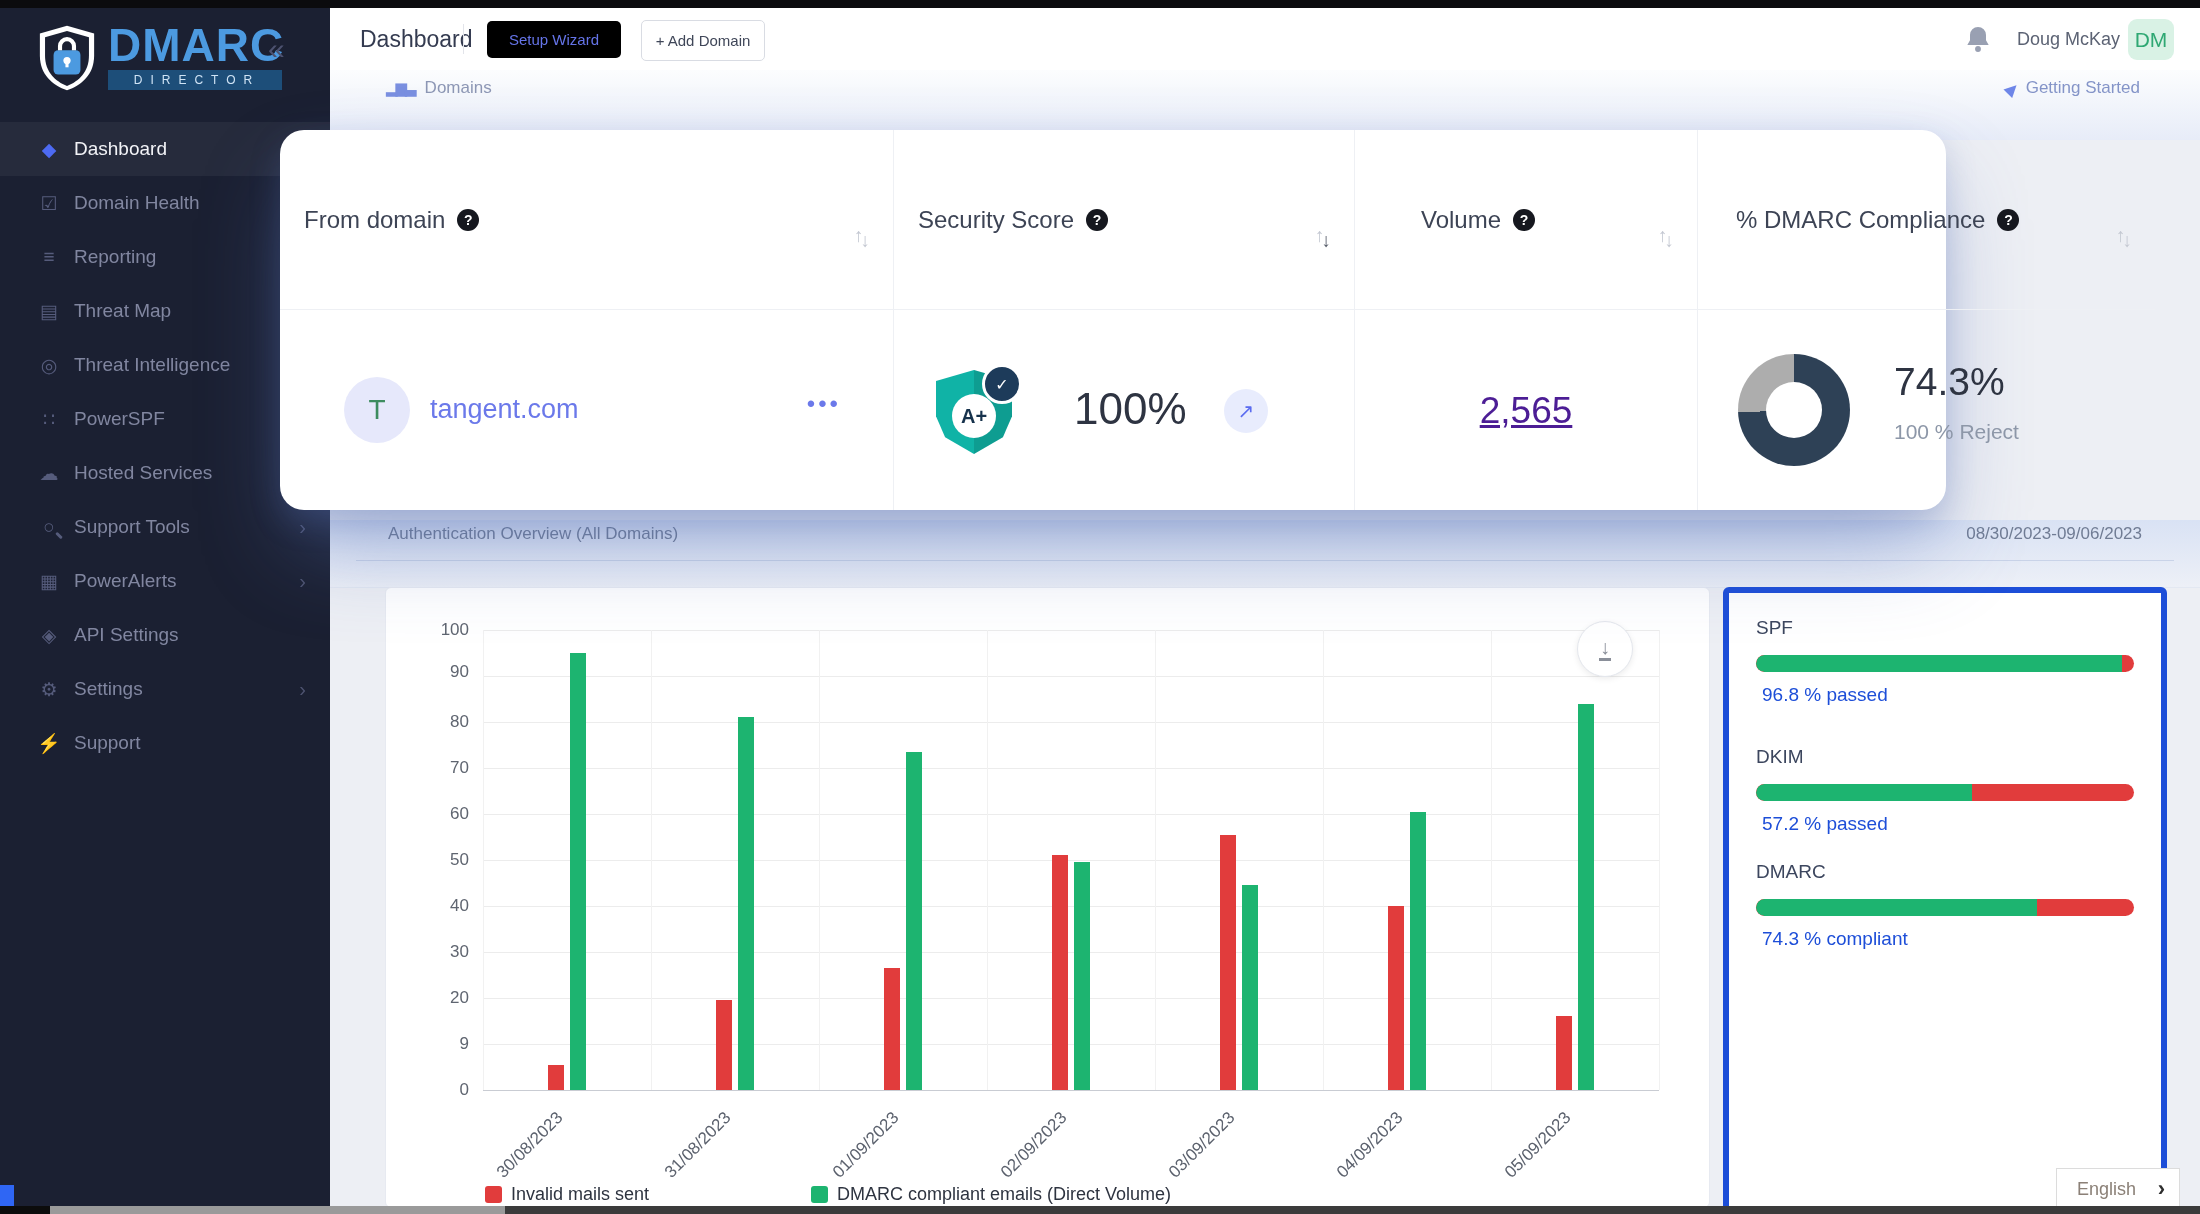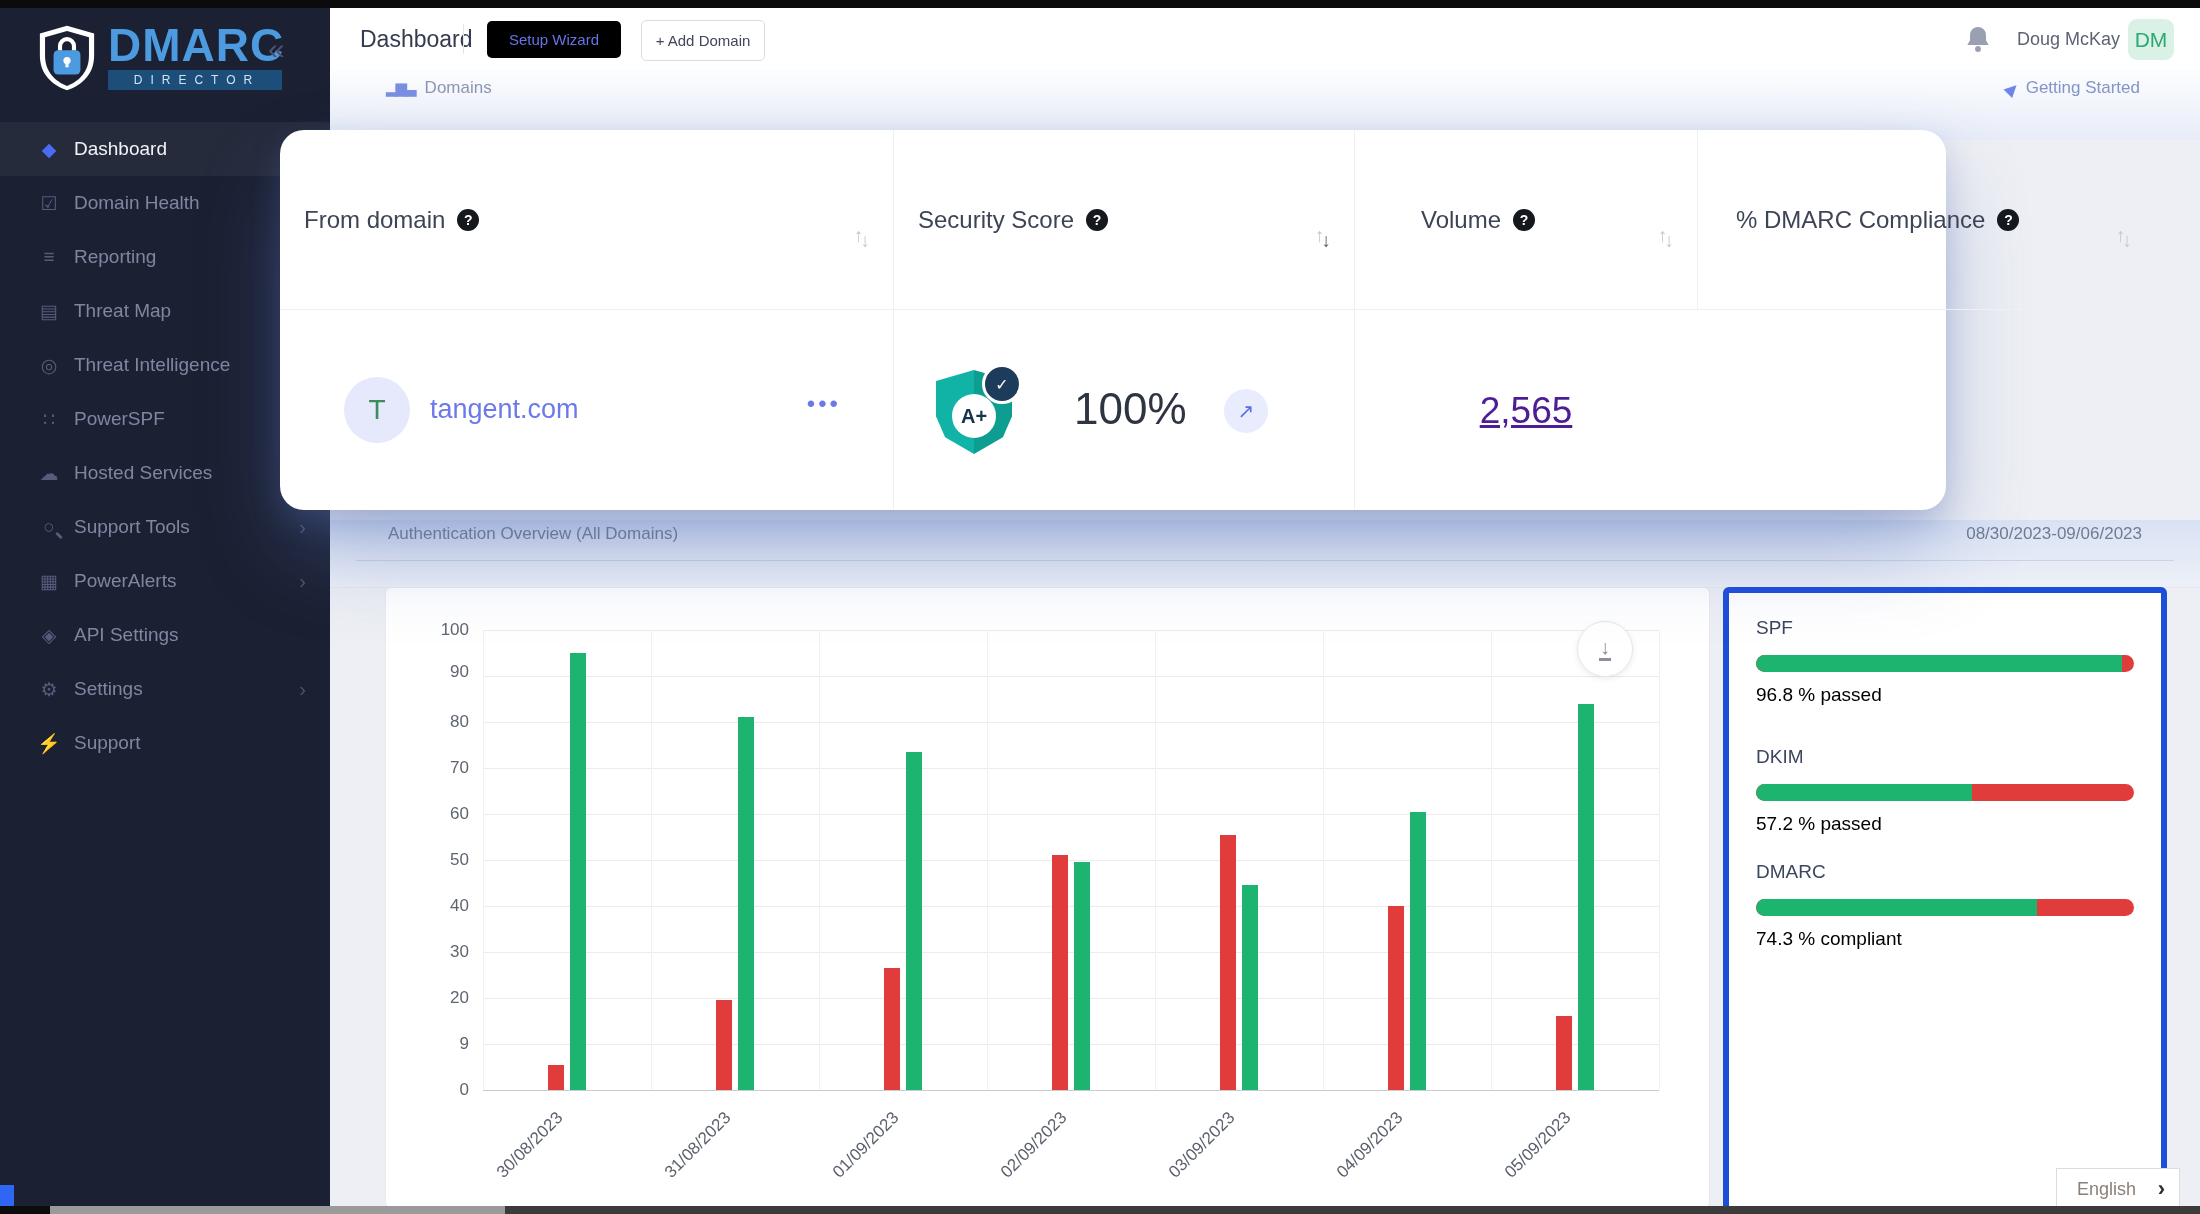--- a/index.html
+++ b/index.html
@@ -120,21 +120,21 @@
   .swatch{width:17px;height:17px;border-radius:3px;}
   .swatch.red{background:#e13c3c;}
   .swatch.green{background:#1db470;}
 
   
   .side-panel{left:1723px;top:587px;width:432px;height:619px;background:#fff;border:6px solid #1d4ed8;
               border-radius:6px;z-index:2;}
   .sp-label{position:absolute;left:27px;font-size:19px;color:#3c465e;}
   .sp-bar{position:absolute;left:27px;width:378px;height:17px;border-radius:9px;background:#e13c3c;overflow:hidden;}
   .sp-fill{height:100%;background:#1db470;border-radius:9px 0 0 9px;}
-  .sp-caption{position:absolute;left:27px;font-size:19px;color:#000000;}
+  .sp-caption{position:absolute;left:33px;font-size:19px;color:#1d4ed8;}
 
   
   .lang-box{left:2056px;top:1168px;width:124px;height:42px;background:#fff;border:1px solid #dcdcdc;
             z-index:55;display:flex;align-items:center;justify-content:space-between;padding:0 14px 0 20px;
             box-sizing:border-box;cursor:pointer;}
   .lang-label{font-size:18px;color:#8b8077;}
   .lang-chevron{font-size:22px;color:#2e2e2e;font-weight:bold;}
 
   
   .bottom-bar{left:0;top:1206px;width:2200px;height:8px;background:#3b3b3b;z-index:70;}
@@ -293,20 +293,25 @@
     <div class="shield" data-name="security-score-shield-icon">
       <div class="shield-body"></div>
       <div class="shield-grade" data-name="score-grade">A+</div>
       <div class="shield-badge" data-name="check-badge-icon">✓</div>
     </div>
     <div class="score-val" data-name="security-score-value">100%</div>
     <div class="trend-btn" data-name="score-trend-button">↗</div>
   </div>
   <div class="td" data-name="table-row-volume-cell">
     <div class="volume-val" data-name="volume-value">2,565</div>
+  </div>
+  <div class="td" data-name="table-row-compliance-cell">
+    <div class="donut" data-name="compliance-donut" style="background: conic-gradient(rgb(46, 65, 86) 0deg, rgb(46, 65, 86) 74.3%, rgb(173, 173, 173) 74.3%, rgb(173, 173, 173) 100%);"></div>
+    <div class="comp-pct" data-name="compliance-percent">74.3%</div>
+    <div class="comp-policy" data-name="compliance-policy">100 % Reject</div>
   </div>
 </div>
 
 <div class="abs chart-card" data-name="auth-overview-chart-card">
   <div class="chart-plot" data-name="chart-plot">
       <div class="grid-h axis" data-name="gridline" style="top: 460px;"></div>
       <div class="ytick" data-name="y-axis-tick" style="top: 450px;">0</div>
       <div class="grid-h" data-name="gridline" style="top: 414px;"></div>
       <div class="ytick" data-name="y-axis-tick" style="top: 404px;">9</div>
       <div class="grid-h" data-name="gridline" style="top: 368px;"></div>
@@ -353,20 +358,30 @@
       <div class="bar red" data-name="bar-invalid-mails" style="left: 905px; height: 184px;"></div>
       <div class="bar green" data-name="bar-dmarc-compliant" style="left: 927px; height: 278.3px;"></div>
       <div class="xtick" data-name="x-axis-tick" style="left: 760px;">04/09/2023</div>
       <div class="bar red" data-name="bar-invalid-mails" style="left: 1073px; height: 73.6px;"></div>
       <div class="bar green" data-name="bar-dmarc-compliant" style="left: 1095px; height: 386.4px;"></div>
       <div class="xtick" data-name="x-axis-tick" style="left: 928px;">05/09/2023</div>
     </div>
   <div class="dl-btn" data-name="chart-download-button">
     <span class="dl-glyph" data-name="download-icon">↓</span>
   </div>
+  <div class="legend" data-name="chart-legend">
+    <div class="legend-item" style="left:99px;" data-name="legend-invalid-mails">
+      <span class="swatch red" data-name="legend-swatch-red"></span>
+      <span>Invalid mails sent</span>
+    </div>
+    <div class="legend-item" style="left:425px;" data-name="legend-dmarc-compliant">
+      <span class="swatch green" data-name="legend-swatch-green"></span>
+      <span>DMARC compliant emails (Direct Volume)</span>
+    </div>
+  </div>
 </div>
 
 <div class="abs side-panel" data-name="auth-summary-panel">
   <div class="sp-label" style="top:24px;" data-name="spf-label">SPF</div>
   <div class="sp-bar" style="top:62px;" data-name="spf-progress-bar">
       <div class="sp-fill" style="width: 96.8%;"></div>
     </div>
   <div class="sp-caption" style="top:91px;" data-name="spf-caption">96.8 % passed</div>
 
   <div class="sp-label" style="top:153px;" data-name="dkim-label">DKIM</div>

